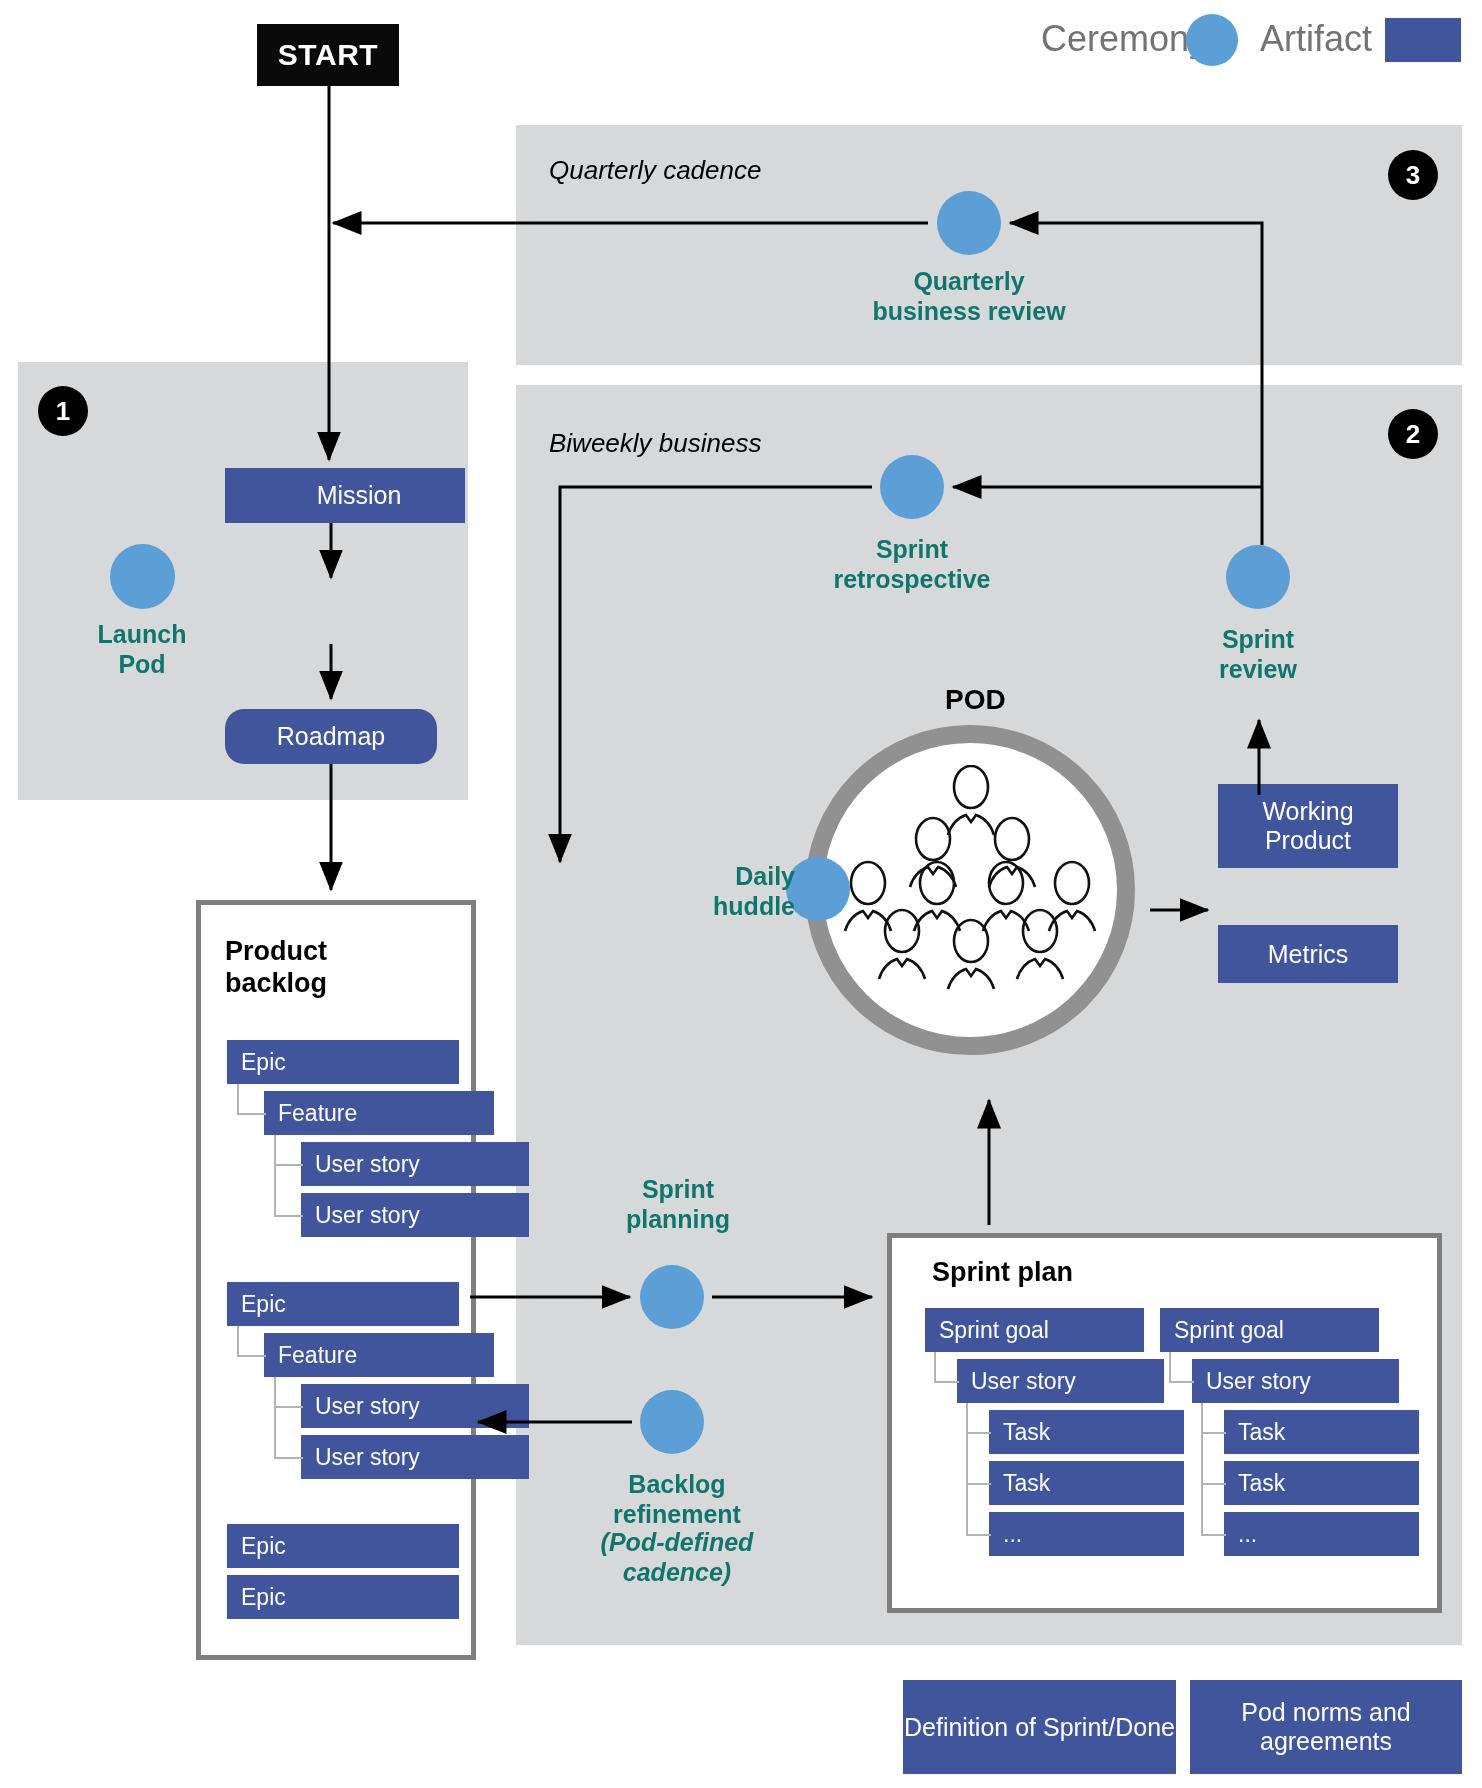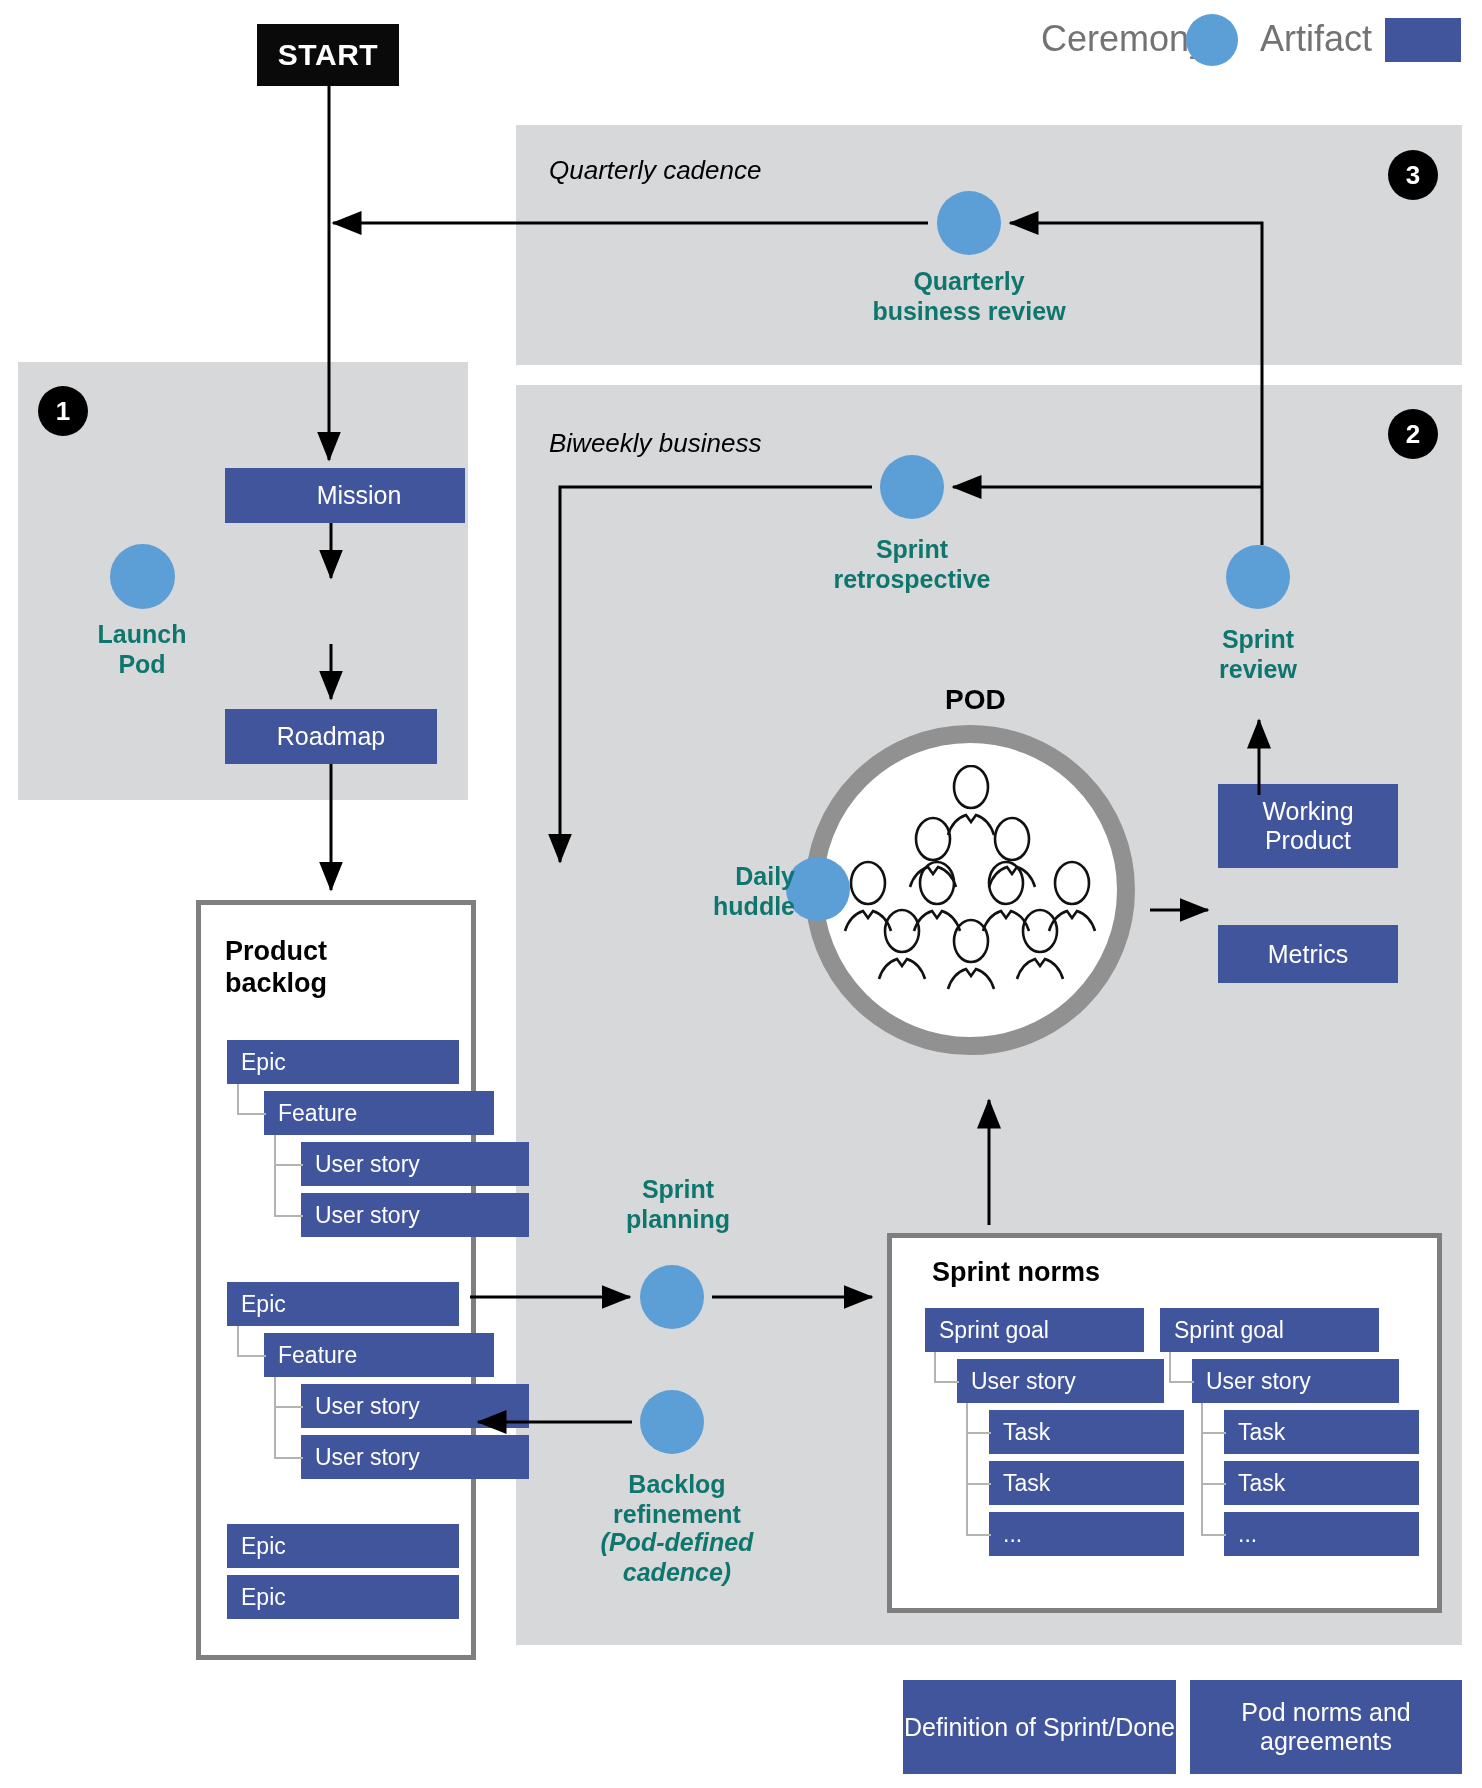--- a/index.html
+++ b/index.html
@@ -60,21 +60,21 @@
 business review</div>
 
   <div class="panel" style="left:18px;top:362px;width:450px;height:438px;"></div>
   <div class="badge" style="left:38px;top:386px;">1</div>
 
   <div class="ceremony" style="left:110px;top:544px;width:65px;height:65px;"></div>
   <div class="clabel" style="left:52px;top:620px;width:180px;">Launch
 Pod</div>
 
   <div class="artifact" style="left:225px;top:468px;width:212px;height:55px;padding-left:28px;">Mission</div>
-  <div class="artifact" style="left:225px;top:709px;width:212px;height:55px;">Roadmap</div>
+  <div class="artifact" style="left:225px;top:709px;width:212px;height:55px;border-radius:19px;">Roadmap</div>
 
   <div class="panel" style="left:516px;top:385px;width:946px;height:1260px;"></div>
   <div class="panel-title" style="left:549px;top:428px;">Biweekly business</div>
   <div class="badge" style="left:1388px;top:409px;">2</div>
 
   <div class="ceremony" style="left:880px;top:455px;width:64px;height:64px;"></div>
   <div class="clabel" style="left:792px;top:535px;width:240px;">Sprint
 retrospective</div>
 
   <div class="ceremony" style="left:1226px;top:545px;width:64px;height:64px;"></div>
@@ -146,21 +146,21 @@
       <div class="connector" style="left: 237px; top: 1326px; width: 27px; height: 29px;"></div>
       <div class="artifact left small" style="left: 301px; top: 1384px; width: 214px; height: 44px;">User story</div>
       <div class="connector" style="left: 274px; top: 1377px; width: 27px; height: 29px;"></div>
       <div class="artifact left small" style="left: 301px; top: 1435px; width: 214px; height: 44px;">User story</div>
       <div class="connector" style="left: 274px; top: 1377px; width: 27px; height: 80px;"></div>
       <div class="artifact left small" style="left: 227px; top: 1524px; width: 218px; height: 44px;">Epic</div>
       <div class="artifact left small" style="left: 227px; top: 1575px; width: 218px; height: 44px;">Epic</div>
     </div>
 
   <div class="whitebox" style="left:887px;top:1233px;width:545px;height:370px;"></div>
-  <div class="boxtitle" style="left:932px;top:1256px;">Sprint norms</div>
+  <div class="boxtitle" style="left:932px;top:1256px;">Sprint plan</div>
   <div id="sprintplan-items">
       <div class="artifact left small" style="left: 925px; top: 1308px; width: 205px; height: 44px;">Sprint goal</div>
       <div class="artifact left small" style="left: 957px; top: 1359px; width: 193px; height: 44px;">User story</div>
       <div class="connector" style="left: 934px; top: 1352px; width: 23px; height: 29px;"></div>
       <div class="artifact left small" style="left: 989px; top: 1410px; width: 181px; height: 44px;">Task</div>
       <div class="connector" style="left: 966px; top: 1403px; width: 23px; height: 29px;"></div>
       <div class="artifact left small" style="left: 989px; top: 1461px; width: 181px; height: 44px;">Task</div>
       <div class="connector" style="left: 966px; top: 1403px; width: 23px; height: 80px;"></div>
       <div class="artifact left small" style="left: 989px; top: 1512px; width: 181px; height: 44px;">...</div>
       <div class="connector" style="left: 966px; top: 1403px; width: 23px; height: 131px;"></div>

